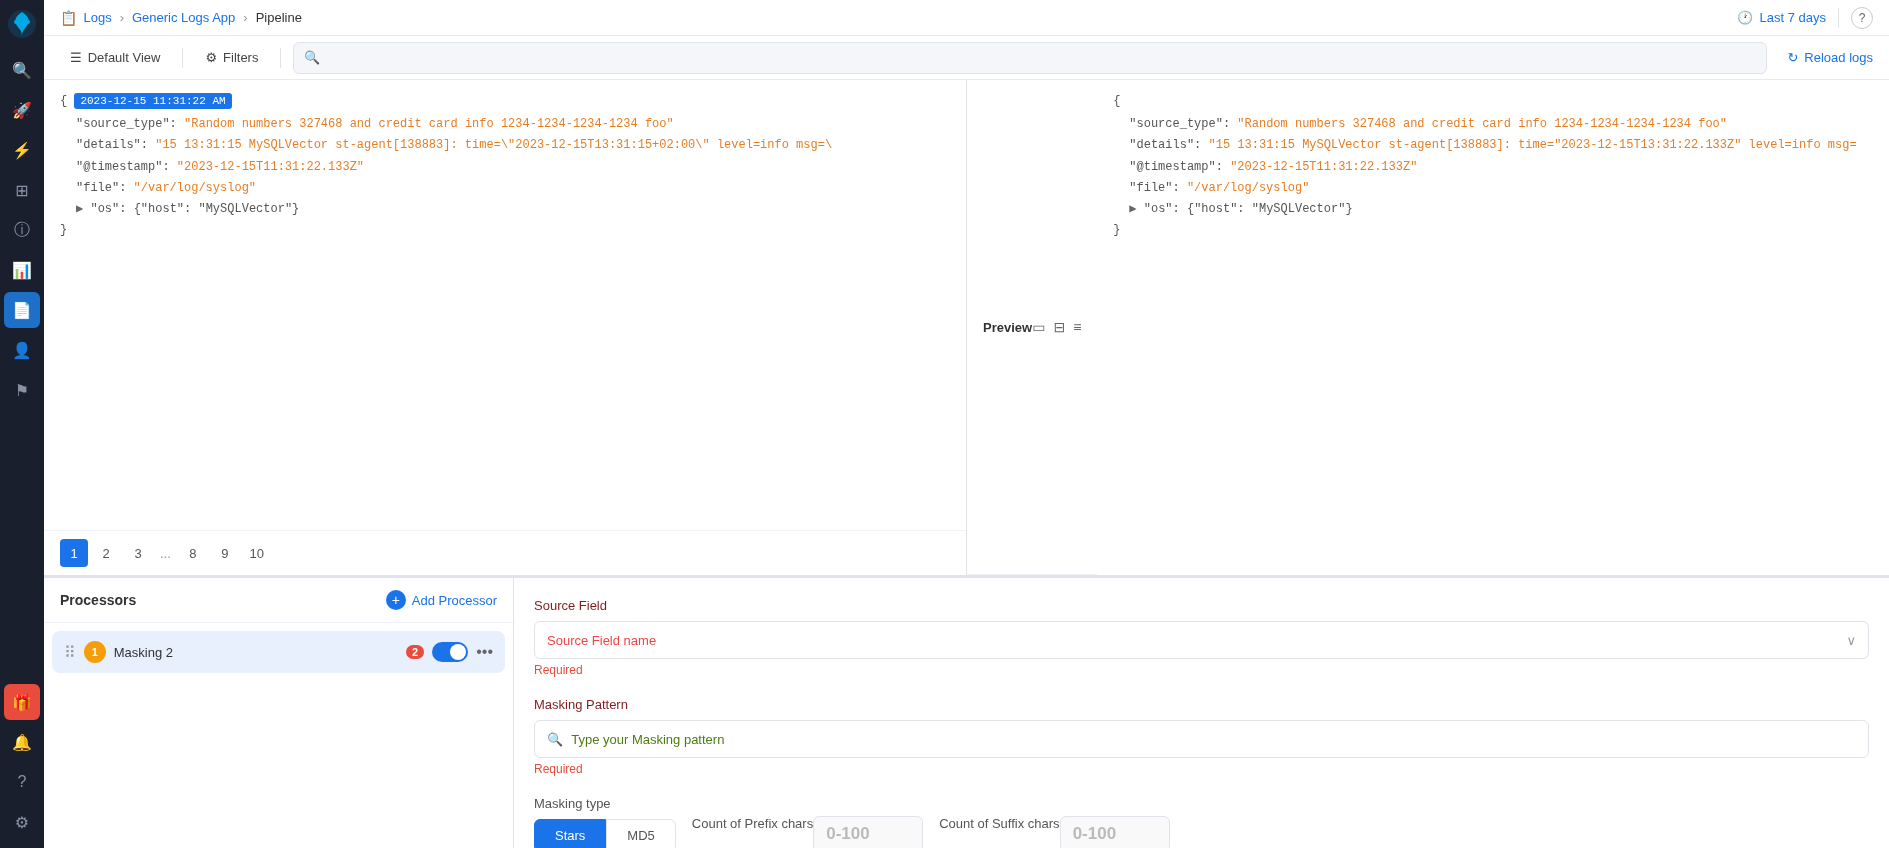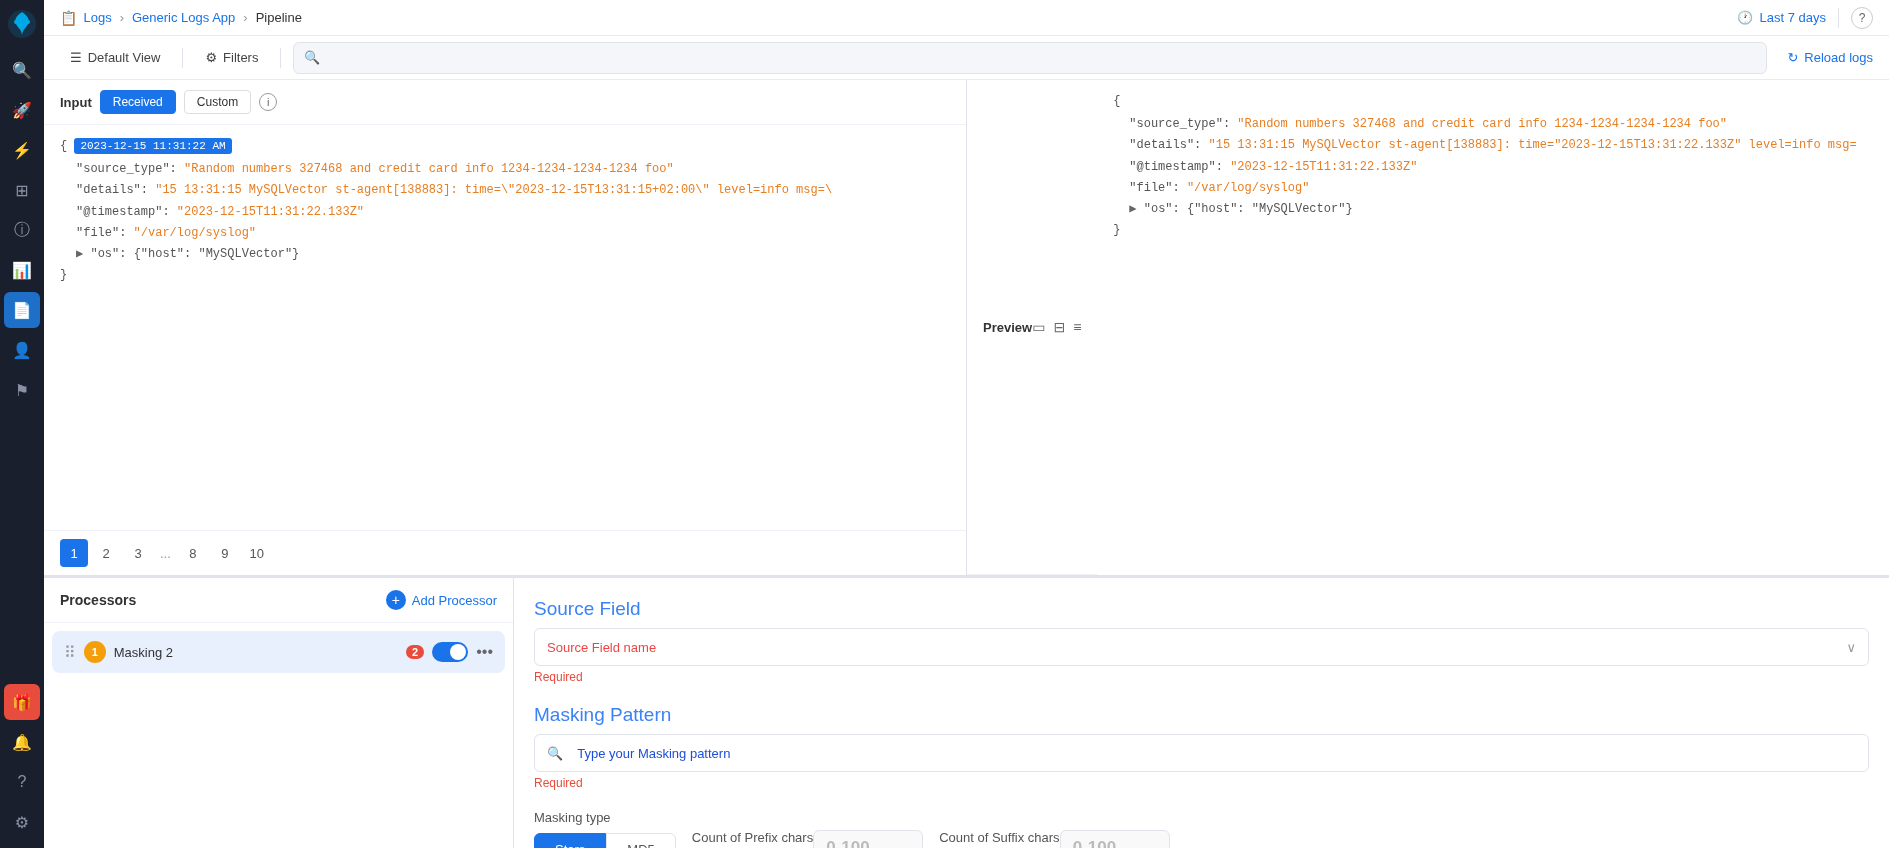--- a/index.html
+++ b/index.html
@@ -81,21 +81,21 @@
     .processor-num { width: 22px; height: 22px; border-radius: 50%; background: #f59e0b; color: #fff; display: flex; align-items: center; justify-content: center; font-size: 11px; font-weight: 700; flex-shrink: 0; }
     .processor-name { flex: 1; font-size: 13px; font-weight: 500; }
     .processor-badge { background: #e74c3c; color: #fff; border-radius: 10px; padding: 1px 6px; font-size: 11px; font-weight: 600; }
     .toggle-switch { width: 36px; height: 20px; border-radius: 10px; background: #1a73e8; position: relative; cursor: pointer; flex-shrink: 0; }
     .toggle-switch::after { content: ''; position: absolute; width: 16px; height: 16px; border-radius: 50%; background: #fff; top: 2px; right: 2px; }
     .processor-more { color: #666; cursor: pointer; font-size: 16px; }
 
     
     .config-panel { flex: 1; background: #fff; overflow-y: auto; padding: 20px; }
     .field-group { margin-bottom: 20px; }
-    .field-label { font-size: 19px; color: #3b82f6; margin-bottom: 8px; }
+    .field-label { font-size: 13px; color: #7f1d1d; margin-bottom: 8px; }
     .field-select { width: 100%; height: 38px; border: 1px solid #e0e3ea; border-radius: 6px; padding: 0 12px; font-size: 13px; color: #999; background: #fff; display: flex; align-items: center; justify-content: space-between; cursor: pointer; }
     .field-required { color: #e74c3c; font-size: 12px; margin-top: 4px; }
     .field-input { width: 100%; height: 38px; border: 1px solid #e0e3ea; border-radius: 6px; padding: 0 12px 0 36px; font-size: 13px; color: #999; background: #fff; display: flex; align-items: center; gap: 8px; }
     .masking-type-row { display: flex; gap: 16px; align-items: flex-end; }
     .masking-type-label { font-size: 13px; color: #555; margin-bottom: 8px; }
     .masking-type-group { display: flex; flex-direction: column; }
     .masking-buttons { display: flex; gap: 0; }
     .masking-btn { padding: 8px 20px; border: 1px solid #e0e3ea; background: #fff; font-size: 13px; cursor: pointer; color: #555; }
     .masking-btn:first-child { border-radius: 6px 0 0 6px; }
     .masking-btn:last-child { border-radius: 0 6px 6px 0; }
@@ -178,26 +178,20 @@
       <span>↻</span>
       <span>Reload logs</span>
     </div>
   </div>
 
   <div class="content">
 
     <div class="input-preview" style="height:390px; flex-shrink:0;">
 
       <div class="input-panel">
-        <div class="panel-header">
-          <span class="panel-title">Input</span>
-          <button class="tab-btn active">Received</button>
-          <button class="tab-btn secondary">Custom</button>
-          <div class="info-icon">i</div>
-        </div>
         <div class="code-area">
           <div style="margin-bottom:4px;">
             <span style="color:#555;">{</span>
             <span class="timestamp">2023-12-15 11:31:22 AM</span>
           </div>
           <div style="margin-left:16px;">
             <span class="key">"source_type": </span>
             <span class="str-val">"Random numbers 327468 and credit card info 1234-1234-1234-1234 foo"</span>
           </div>
           <div style="margin-left:16px; margin-top:2px;">
@@ -303,21 +297,21 @@
             <span style="color:#ef4444;">Source Field name</span>
             <span style="color:#999;">∨</span>
           </div>
           <div class="field-required">Required</div>
         </div>
 
         <div class="field-group">
           <div class="field-label">Masking Pattern</div>
           <div class="field-input" style="display:flex; align-items:center; border:1px solid #e0e3ea; border-radius:6px; height:38px; padding:0 12px; gap:8px;">
             <span style="color:#ccc;">🔍</span>
-            <span style="color:#1d4ed8;margin-left:6px;">Type your Masking pattern</span>
+            <span style="color:#4d7c0f;">Type your Masking pattern</span>
           </div>
           <div class="field-required">Required</div>
         </div>
 
         <div class="masking-type-row">
           <div class="masking-type-group">
             <div class="masking-type-label">Masking type</div>
             <div class="masking-buttons">
               <button class="masking-btn active">Stars</button>
               <button class="masking-btn">MD5</button>

